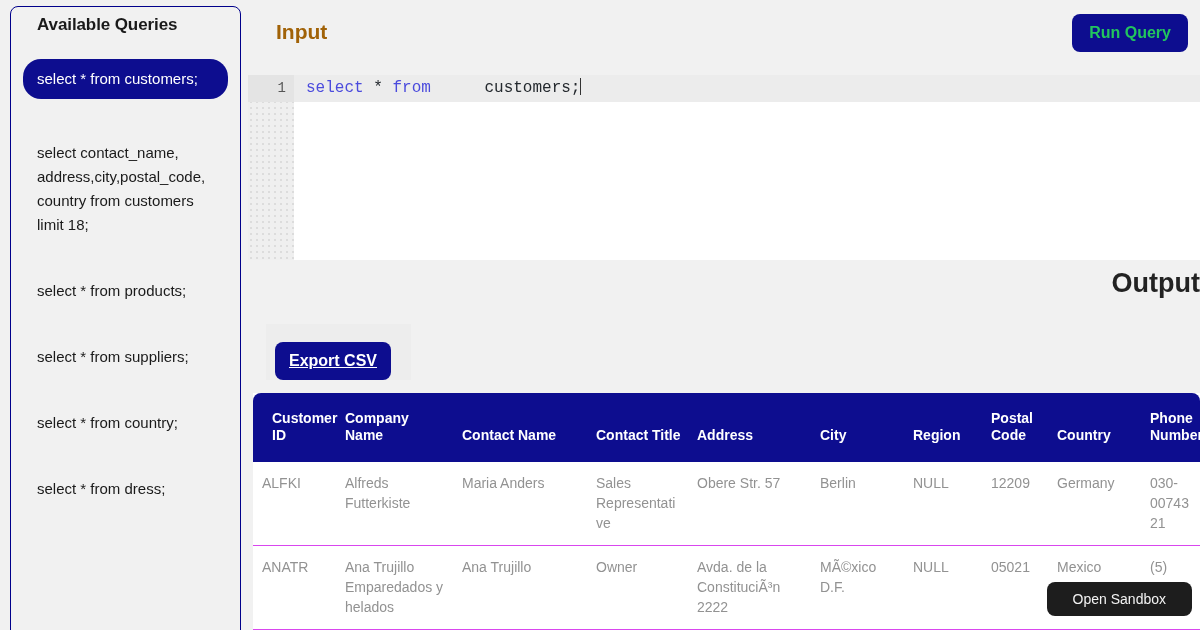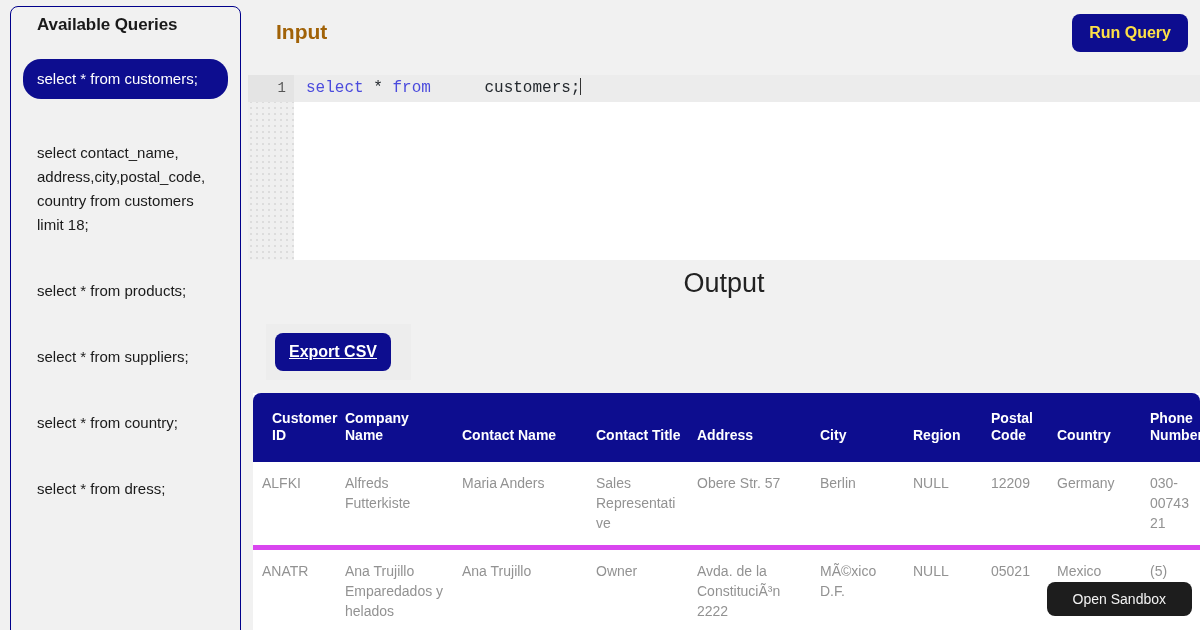--- a/index.html
+++ b/index.html
@@ -72,21 +72,21 @@
     left: 18px; top: 20px;
     font-size: 21px;
     font-weight: bold;
     color: #a16207;
     margin-left: 10px;
   }
   #run-query-btn {
     position: absolute;
     right: 12px; top: 14px;
     background: #0d0d8f;
-    color: #fde047;
+    color: #22c55e;
     border: none;
     border-radius: 8px;
     font-size: 16px;
     font-weight: bold;
     font-family: "Liberation Sans", sans-serif;
     padding: 10px 17px;
     cursor: pointer;
   }
 
   
@@ -149,32 +149,32 @@
     width: 1px; height: 17px;
     background: #333;
     vertical-align: -3px;
   }
 
   
   #output-title {
     position: absolute;
     left: 0; top: 268px;
     width: 952px;
-    text-align: center;
+    text-align: right;
     font-size: 27px;
-    font-weight: normal;
+    font-weight: bold;
     color: #222;
   }
   #export-wrap {
     position: absolute;
     left: 18px; top: 324px;
     width: 145px; height: 56px;
     background: #ededed;
     display: flex;
-    align-items: center;
+    align-items: flex-end;
     padding-left: 9px;
   }
   #export-csv-btn {
     background: #0d0d8f;
     border: none;
     border-radius: 8px;
     padding: 10px 14px;
     cursor: pointer;
   }
   #export-csv-btn span {
@@ -210,21 +210,21 @@
   }
   thead th:first-child { border-top-left-radius: 8px; padding-left: 19px; }
   thead th:last-child { border-top-right-radius: 8px; }
   tbody td {
     color: #929292;
     font-size: 14px;
     text-align: left;
     vertical-align: top;
     padding: 11px 8px 12px 8px;
     line-height: 20px;
-    border-bottom: 5px solid #d946ef;
+    border-bottom: 1px solid #d946ef;
     background: #ffffff;
     word-break: break-word;
   }
   tbody td:first-child { padding-left: 9px; }
 
   col.c0 { width: 84px; }
   col.c1 { width: 117px; }
   col.c2 { width: 134px; }
   col.c3 { width: 101px; }
   col.c4 { width: 123px; }

